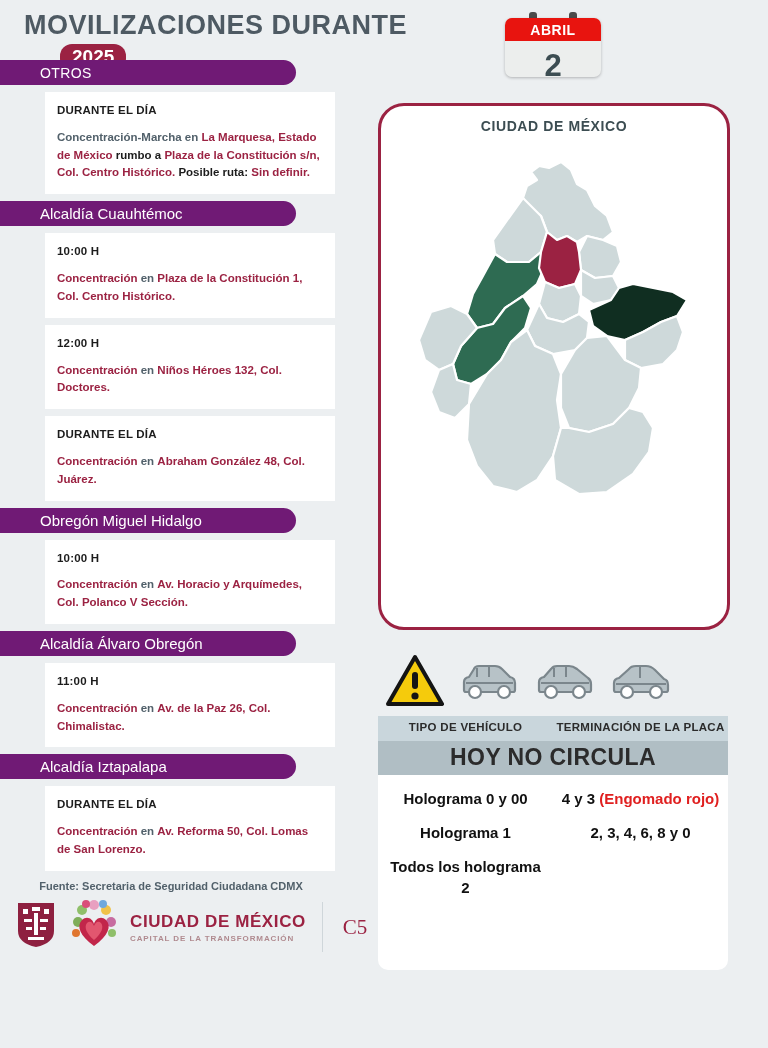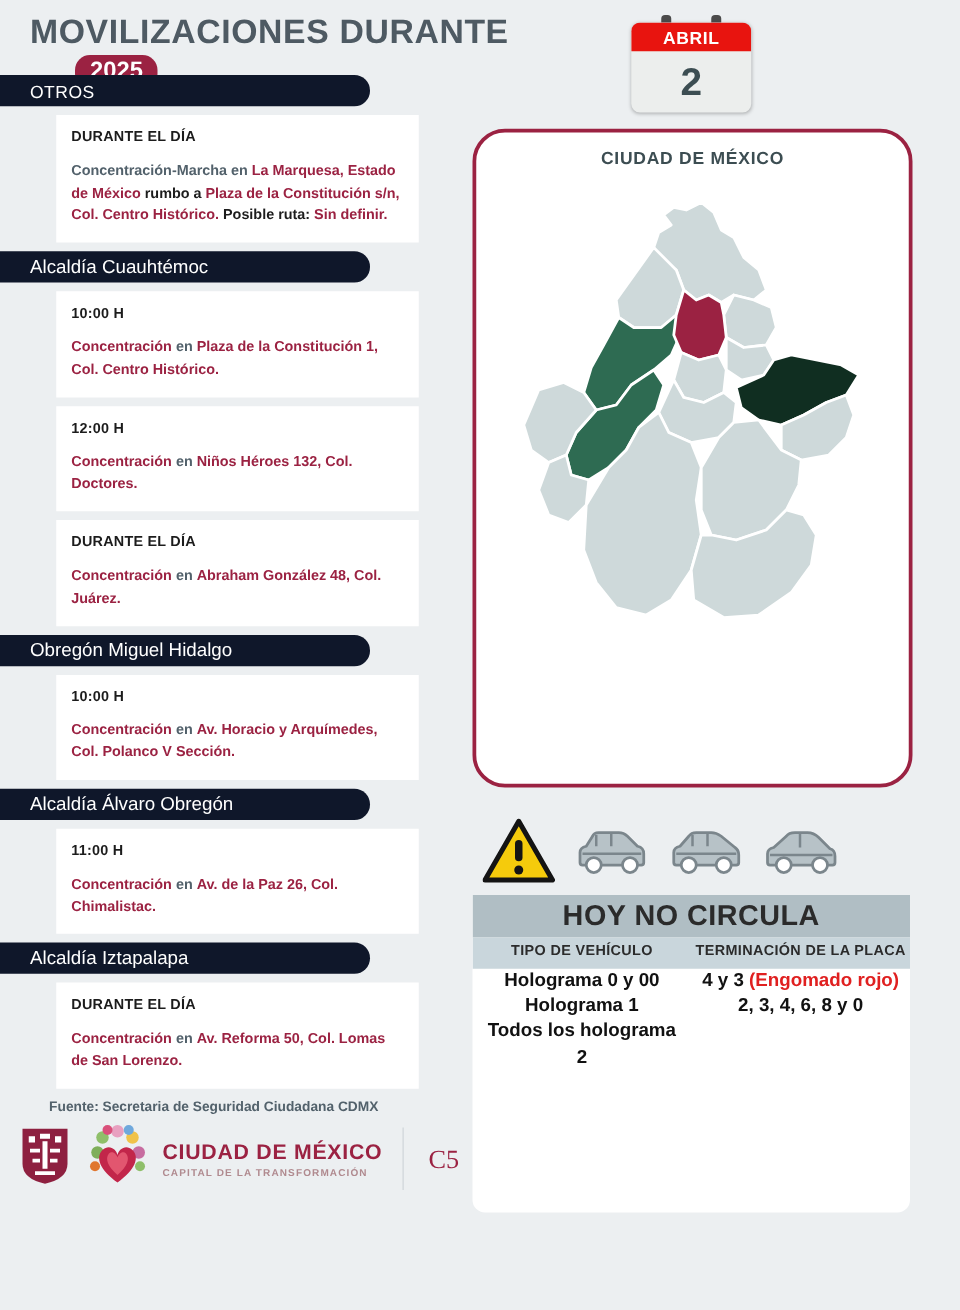--- a/index.html
+++ b/index.html
@@ -12,38 +12,38 @@
   }
 
   
   #page-title{
     position:absolute; left:24px; top:10px;
     font-size:27px; font-weight:bold; letter-spacing:0.5px;
     color:#4e5a63;
   }
 
   
-  #calendar{ position:absolute; left:505px; top:18px; width:96px; height:72px; }
+  #calendar{ position:absolute; left:505px; top:18px; width:96px; height:59px; }
   .cal-ring{ position:absolute; top:-6px; width:8px; height:16px; background:#4b4b4b; border-radius:3px; }
   .cal-ring.l{ left:24px; } .cal-ring.r{ left:64px; }
   .cal-body{ position:absolute; inset:0; background:#eceeed; border-radius:7px;
              box-shadow:0 1px 3px rgba(0,0,0,.25); overflow:hidden; }
   .cal-top{ height:23px; background:#e8140f; color:#fff; font-size:14px; font-weight:bold;
             display:flex; align-items:center; justify-content:center; letter-spacing:.5px;}
   .cal-day{ height:49px; display:flex; align-items:center; justify-content:center;
             font-size:31px; font-weight:bold; color:#3c4d52; }
   #cal-year{ position:absolute; left:60px; top:44px; background:#9b2242; color:#fff;
              font-size:19px; font-weight:bold; padding:2px 12px 3px; border-radius:12px; }
 
   
   #left-col{ position:absolute; left:0; top:60px; width:360px; }
   .pill{
-    height:25px; background:#0f172a; color:#fff;
+    height:25px; background:#701a75; color:#fff;
     border-radius:0 13px 13px 0; width:296px;
-    display:flex; align-items:center; padding-left:24px;
+    display:flex; align-items:center; padding-left:40px;
     font-size:15px; margin-bottom:7px;
   }
   .pill.caps{ font-size:14px; letter-spacing:.4px; }
   .card{
     background:#fff; margin:0 25px 7px 45px; padding:10px 12px 12px 12px;
     font-size:11.5px; line-height:1.55;
   }
   .card .time{ font-weight:bold; color:#1c1c1c; font-size:11.5px; letter-spacing:.2px;
                display:block; margin-bottom:9px; }
   .card .body{ color:#52616b; font-weight:bold; }
@@ -76,21 +76,21 @@
                display:flex; align-items:center; gap:14px; padding-left:8px; }
 
   
   #hnc{ position:absolute; left:378px; top:716px; width:350px; height:254px;
         background:#fff; border-radius:0 0 10px 10px; overflow:hidden; }
   #hnc-title{ background:#b0bec4; text-align:center; font-size:23px; font-weight:bold;
               color:#2b2b2b; letter-spacing:.4px; padding:3px 0 4px; }
   #hnc-subhead{ background:#c9d6dc; display:flex; padding:4px 0 6px; }
   #hnc-subhead div{ flex:1; text-align:center; font-size:11.5px; font-weight:bold;
                     color:#2b2b2b; line-height:1.3; letter-spacing:.3px; }
-  .hnc-row{ display:flex; }
+  .hnc-row{ display:flex; padding-top:14px; }
   .hnc-row .c{ flex:1; text-align:center; font-size:15px; font-weight:bold; color:#111;
                line-height:1.35; padding:0 6px; }
   .hnc-row .c .red{ color:#e02020; }
 </style>
 </head>
 <body>
 
 <div id="page-title">MOVILIZACIONES DURANTE</div>
 
 <div id="calendar">
@@ -252,25 +252,25 @@
     <svg width="62" height="42" viewBox="0 0 62 42">
       <path d="M4 30 L4 23 Q4 19 9 18 L19 9 Q21 6 26 6 L36 6 Q41 6 45 10 L54 19 Q58 20 58 25 L58 30 Q58 32 56 32 L6 32 Q4 32 4 30 Z" fill="#b7c2c7" stroke="#7b868c" stroke-width="2.2" stroke-linejoin="round"></path>
       <path d="M30 7 L30 18 M6 24 L56 24" stroke="#7b868c" stroke-width="2"></path>
       <circle cx="17" cy="32" r="6" fill="#fff" stroke="#7b868c" stroke-width="2.2"></circle>
       <circle cx="46" cy="32" r="6" fill="#fff" stroke="#7b868c" stroke-width="2.2"></circle>
     </svg>
   </span>
 </div>
 
 <div id="hnc">
-  <div id="hnc-title">HOY NO CIRCULA</div>
   <div id="hnc-subhead">
     <div>TIPO DE VEHÍCULO</div>
     <div>TERMINACIÓN DE LA PLACA</div>
   </div>
+  <div id="hnc-title">HOY NO CIRCULA</div>
   <div id="hnc-rows">
       <div class="hnc-row">
         <div class="c">Holograma 0 y 00</div>
         <div class="c">4 y 3 <span class="red">(Engomado rojo)</span></div>
       </div>
       <div class="hnc-row">
         <div class="c">Holograma 1</div>
         <div class="c">2, 3, 4, 6, 8 y 0</div>
       </div>
       <div class="hnc-row">

